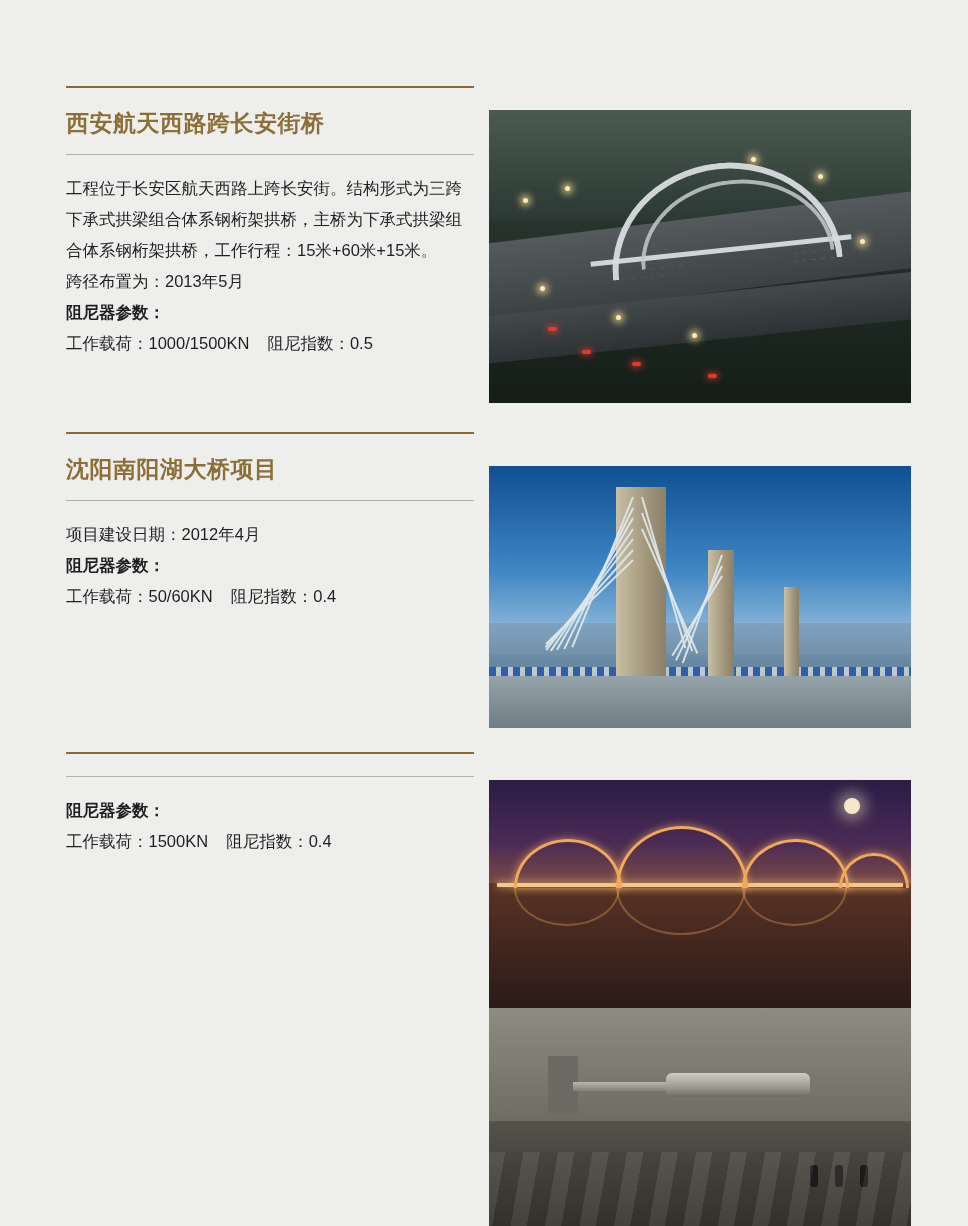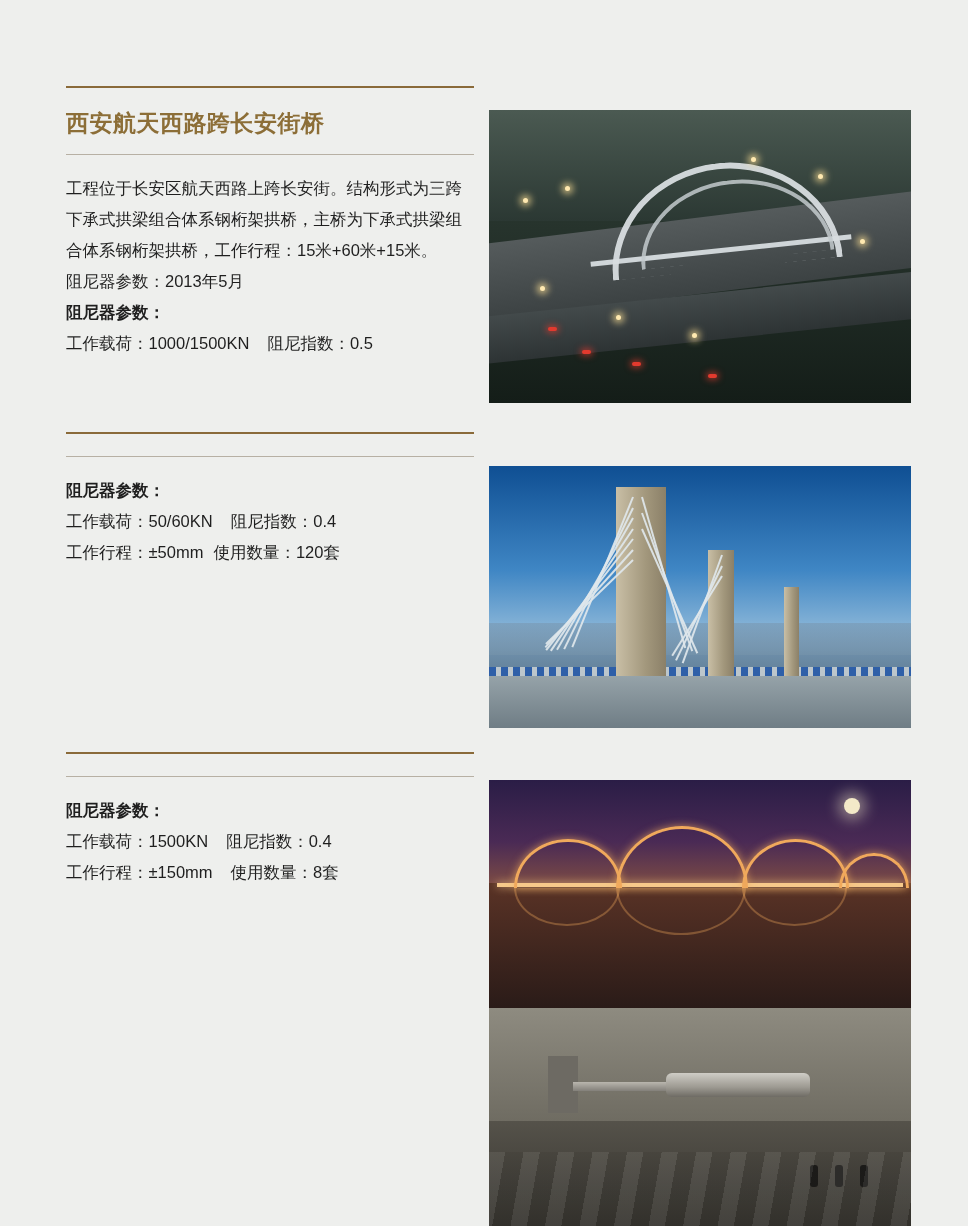--- a/index.html
+++ b/index.html
@@ -247,21 +247,21 @@
 
 <div class="page">
 
   <div class="entry entry-1">
     <div class="text-col">
       <div class="rule"></div>
       <div class="title">西安航天西路跨长安街桥</div>
       <div class="title-underline"></div>
       <div class="body-text">
         <p>工程位于长安区航天西路上跨长安街。结构形式为三跨下承式拱梁组合体系钢桁架拱桥，主桥为下承式拱梁组合体系钢桁架拱桥，工作行程：15米+60米+15米。</p>
-        <p>阻尼器参数：2013年5月</p>
+        <p>跨径布置为：2013年5月</p>
         <p class="label-bold">阻尼器参数：</p>
         <p class="param-row">
           <span>工作载荷：</span><span>1000/1500KN</span><span class="gap-sm"></span><span>阻尼指数：</span><span>0.5</span>
         </p>
       </div>
     </div>
   </div>
 
   <div class="photo photo-1">
     <div class="p1-sky"></div>
@@ -281,28 +281,27 @@
     <div class="light" style="left:88%; top:44%;"></div>
     <div class="tail" style="left:22%; top:82%;"></div>
     <div class="tail" style="left:34%; top:86%;"></div>
     <div class="tail" style="left:52%; top:90%;"></div>
     <div class="tail" style="left:14%; top:74%;"></div>
   </div>
 
   <div class="entry entry-2">
     <div class="text-col">
       <div class="rule"></div>
+      <div class="title">沈阳南阳湖大桥项目</div>
       <div class="title-underline"></div>
       <div class="body-text">
+        <p>项目建设日期：2012年4月</p>
         <p class="label-bold">阻尼器参数：</p>
         <p class="param-row">
           <span>工作载荷：</span><span>50/60KN</span><span class="gap-sm"></span><span>阻尼指数：</span><span>0.4</span>
-        </p>
-        <p class="param-row">
-          <span>工作行程：</span><span>±50mm</span><span class="gap-xs"></span><span>使用数量：</span><span>120套</span>
         </p>
       </div>
     </div>
   </div>
 
   <div class="photo photo-2">
     <div class="p2-sky"></div>
     <div class="p2-city"></div>
     <div class="p2-deck"></div>
     <div class="p2-rail"></div>
@@ -326,23 +325,20 @@
 
   <div class="entry entry-3">
     <div class="text-col">
       <div class="rule"></div>
       <div class="title-underline"></div>
       <div class="body-text">
         <p class="label-bold">阻尼器参数：</p>
         <p class="param-row">
           <span>工作载荷：</span><span>1500KN</span><span class="gap-sm"></span><span>阻尼指数：</span><span>0.4</span>
         </p>
-        <p class="param-row">
-          <span>工作行程：</span><span>±150mm</span><span class="gap-sm"></span><span>使用数量：</span><span>8套</span>
-        </p>
       </div>
     </div>
   </div>
 
   <div class="photo photo-3a">
     <div class="p3-sky"></div>
     <div class="p3-water"></div>
     <div class="moon"></div>
     <div class="p3-deck"></div>
     <div class="p3-arch" style="left:6%;  top:26%; width:24%; height:20%;"></div>

